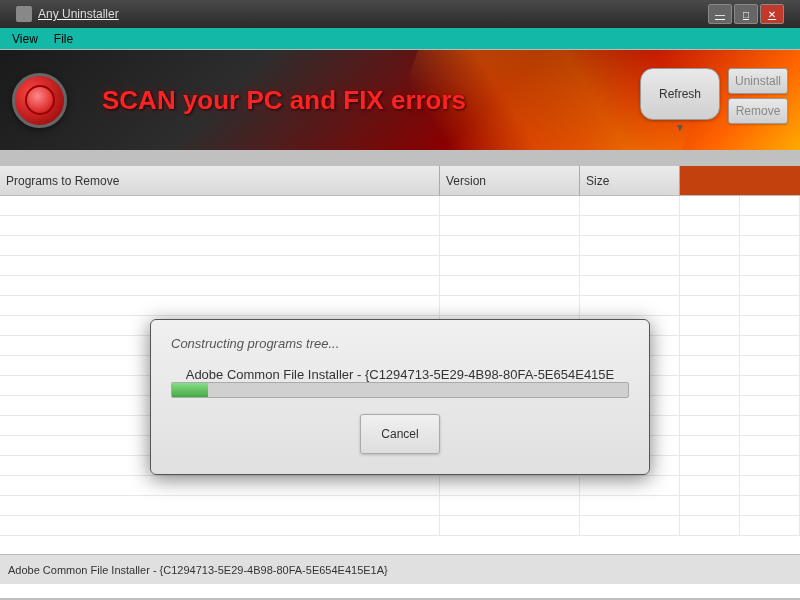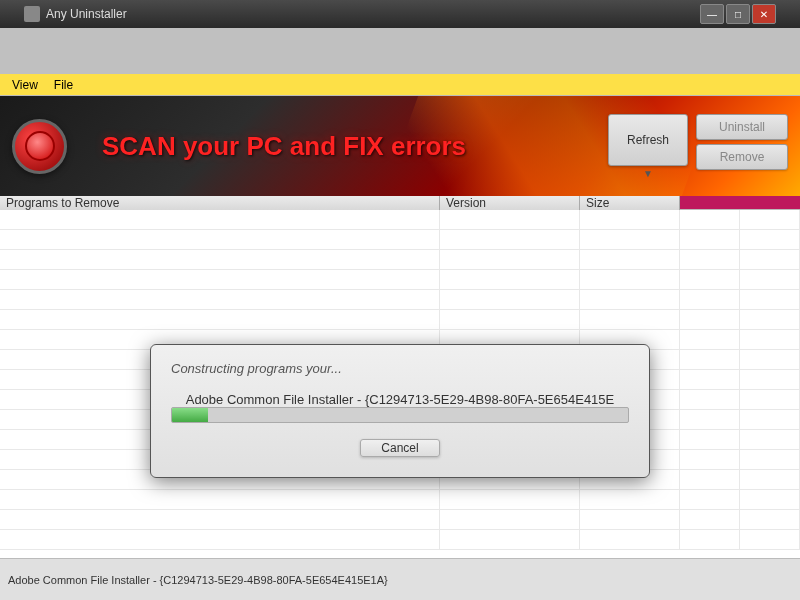--- a/index.html
+++ b/index.html
@@ -13,22 +13,23 @@
       user-select: none;
     }
 
     
     .title-bar {
       background: linear-gradient(to bottom, #4a4a4a, #2a2a2a);
       height: 28px;
       display: flex;
       align-items: center;
       justify-content: space-between;
-      padding: 0 24px;
+      padding: 0 16px;
       color: white;
+      text-decoration: underline;
     }
     .title-bar-left {
       display: flex;
       align-items: center;
       gap: 6px;
     }
     .title-bar-icon {
       width: 16px;
       height: 16px;
       background: #888;
@@ -52,27 +53,26 @@
       font-size: 10px;
       display: flex;
       align-items: center;
       justify-content: center;
       cursor: pointer;
     }
     .title-bar-btn.close { background: #c0392b; }
 
     
     .menu-bar {
-      background: #fde047;
+      background: #14b8a6;
       height: 22px;
       display: flex;
       align-items: center;
       padding: 0 4px;
       border-bottom: 1px solid #bbb;
-      margin-top: 46px;
     }
     .menu-item {
       padding: 2px 8px;
       font-size: 12px;
       cursor: pointer;
       border-radius: 2px;
     }
 
     
     .header-banner {
@@ -139,63 +139,64 @@
       display: flex;
       flex-direction: column;
       align-items: center;
       gap: 2px;
     }
     .refresh-btn {
       width: 80px;
       height: 52px;
       background: linear-gradient(to bottom, #e8e8e8, #d0d0d0);
       border: 1px solid #999;
-      border-radius: 3px;
+      border-radius: 13px;
       cursor: pointer;
       display: flex;
       flex-direction: column;
       align-items: center;
       justify-content: center;
       gap: 3px;
       font-size: 12px;
       color: #333;
       box-shadow: 0 1px 3px rgba(0,0,0,0.3);
     }
     .refresh-icon {
       font-size: 10px;
       color: #555;
     }
     .action-btns {
       display: flex;
       flex-direction: column;
       gap: 4px;
     }
     .action-btn {
-      width: 92px;
+      width: 60px;
       height: 26px;
       background: linear-gradient(to bottom, #e8e8e8, #d0d0d0);
       border: 1px solid #999;
       border-radius: 3px;
       cursor: pointer;
       font-size: 12px;
       color: #888;
       display: flex;
       align-items: center;
       justify-content: center;
       box-shadow: 0 1px 2px rgba(0,0,0,0.2);
       text-align: right;
     }
 
     
     .column-headers {
       display: grid;
       grid-template-columns: 440px 140px 100px 60px 1fr;
-      height: 14px;
+      height: 30px;
       border-bottom: 1px solid #bbb;
-      background: #be185d;
+      background: #c2410c;
+      margin-top: 16px;
     }
     .col-header {
       border-right: 1px solid #aaa;
       display: flex;
       align-items: center;
       padding: 0 6px;
       font-size: 12px;
       color: #333;
       background: linear-gradient(to bottom, #ebebeb, #d8d8d8);
     }
@@ -266,45 +267,45 @@
       height: 100%;
       background: linear-gradient(to bottom, #88dd88, #44aa44);
       width: 8%;
     }
     .dialog-actions {
       display: flex;
       justify-content: center;
     }
     .cancel-btn {
       width: 80px;
-      height: 18px;
+      height: 40px;
       background: linear-gradient(to bottom, #f0f0f0, #ddd);
       border: 1px solid #aaa;
       border-radius: 3px;
       cursor: pointer;
       font-size: 12px;
       color: #333;
       display: flex;
       align-items: center;
       justify-content: center;
       box-shadow: 0 1px 3px rgba(0,0,0,0.2);
     }
 
     
     .status-bar {
-      height: 42px;
+      height: 30px;
       background: #e0e0e0;
       border-top: 1px solid #bbb;
       display: flex;
       align-items: center;
       padding: 0 8px;
       font-size: 11px;
       color: #333;
       position: absolute;
-      bottom: 0;
+      bottom: 16px;
       left: 0;
       right: 0;
     }
   </style>
 </head>
 <body>
 
 <div class="title-bar">
   <div class="title-bar-left">
     <div class="title-bar-icon"></div>
@@ -467,21 +468,21 @@
         <div class="grid-cell"></div>
         <div class="grid-cell"></div>
         <div class="grid-cell"></div>
         <div class="grid-cell"></div>
         <div class="grid-cell"></div>
       </div>
     </div>
 
   <div class="dialog-overlay">
     <div class="dialog">
-      <div class="dialog-title">Constructing programs your...</div>
+      <div class="dialog-title">Constructing programs tree...</div>
       <div class="dialog-program-name">Adobe Common File Installer - {C1294713-5E29-4B98-80FA-5E654E415E</div>
       <div class="progress-bar-container">
         <div class="progress-bar-fill" id="progress-fill" style="width: 8%;"></div>
       </div>
       <div class="dialog-actions">
         <div class="cancel-btn">Cancel</div>
       </div>
     </div>
   </div>
 </div>

